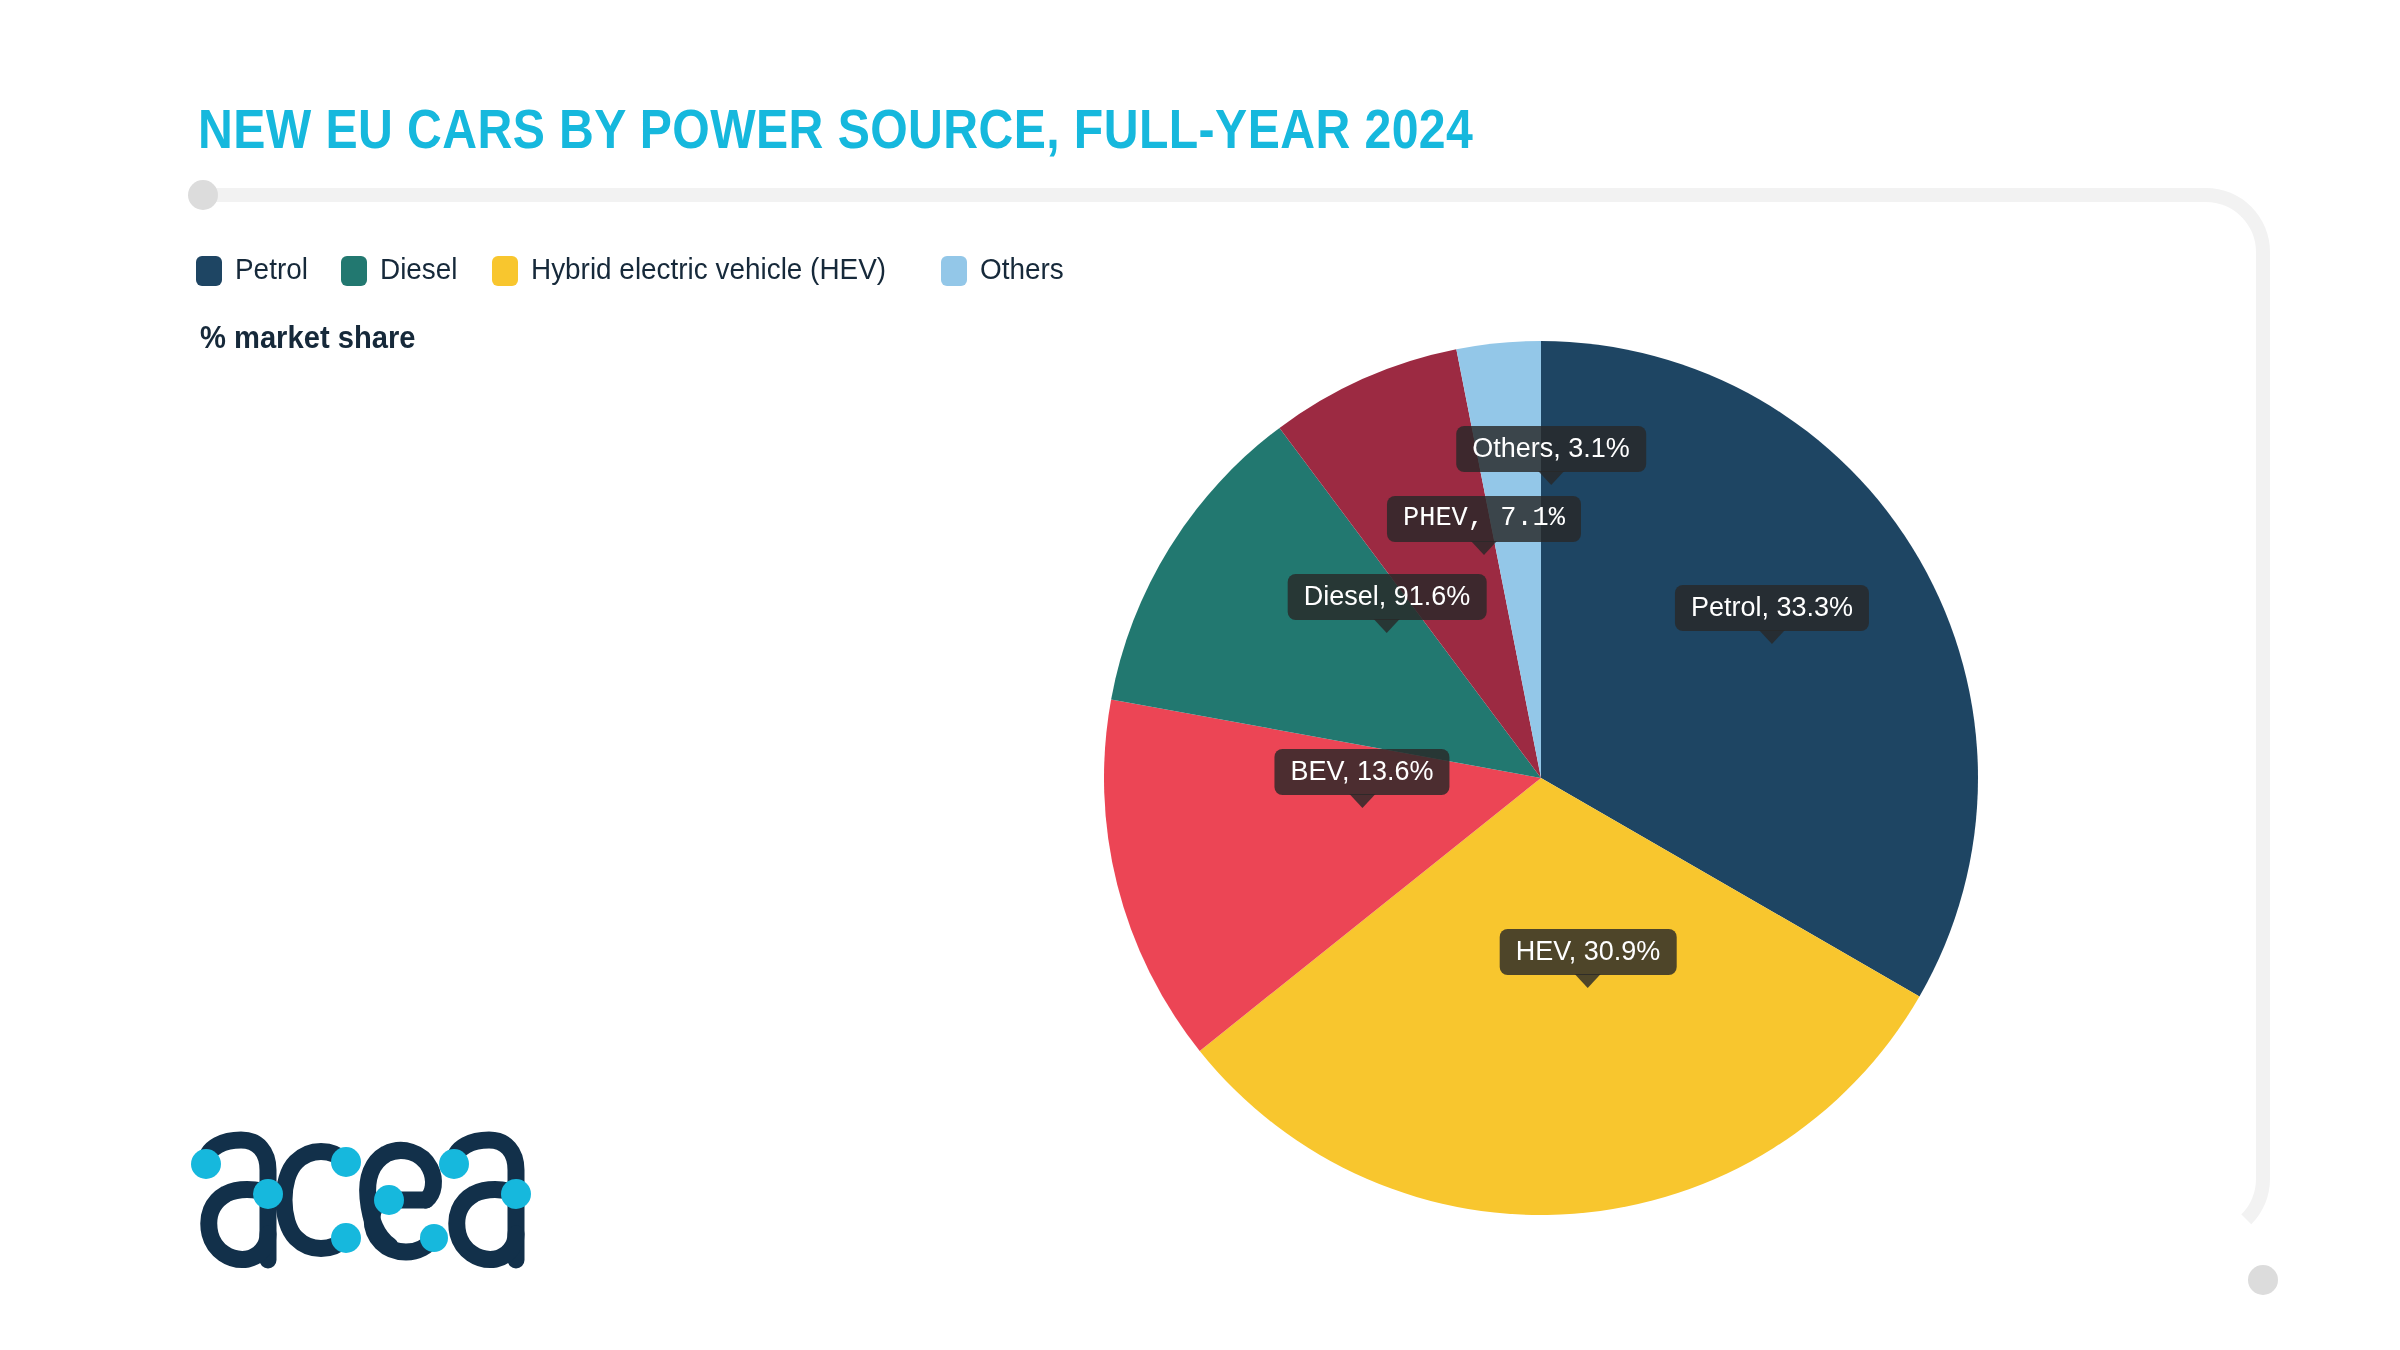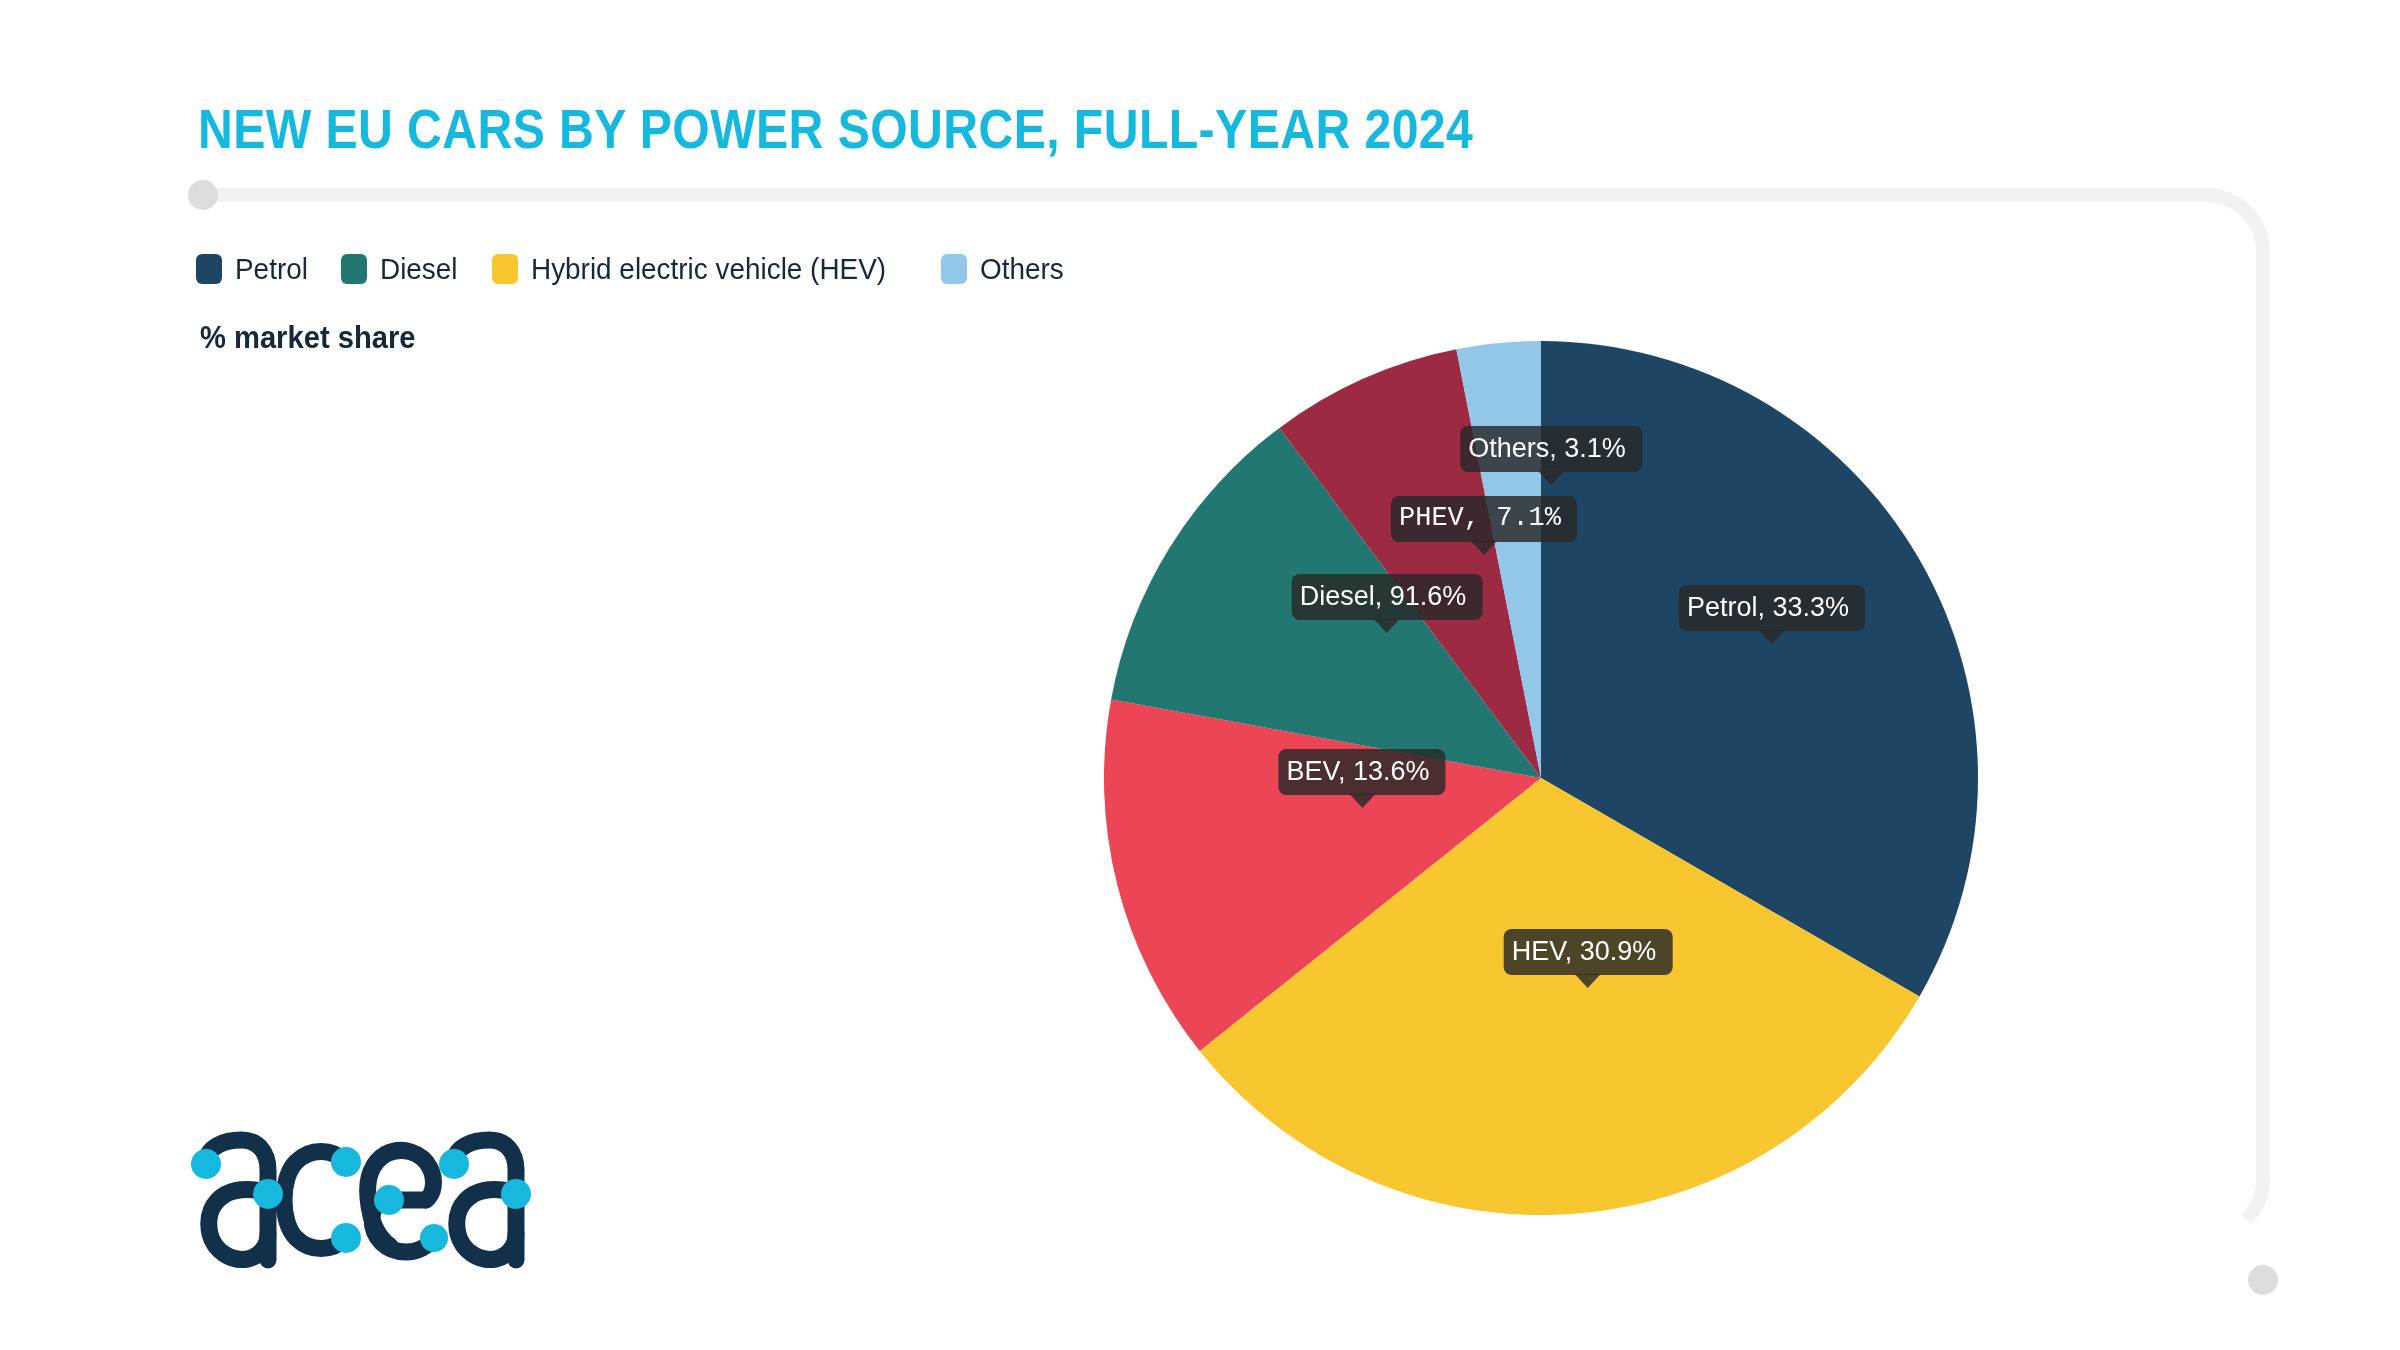--- a/index.html
+++ b/index.html
@@ -69,21 +69,21 @@
     position: absolute;
     left: 196px;
     top: 252px;
     display: flex;
     align-items: center;
     gap: 0;
     white-space: nowrap;
   }
   .legend-item {
     display: flex;
-    align-items: center;
+    align-items: flex-end;
     margin-right: 28px;
   }
   .legend-swatch {
     width: 26px;
     height: 30px;
     border-radius: 6px;
     margin-right: 13px;
     flex: none;
   }
   .legend-label {
@@ -116,21 +116,21 @@
     height: 874px;
   }
   #pie-svg { display: block; width: 874px; height: 874px; }
 
   
   .pie-label {
     position: absolute;
     transform: translate(-50%, -100%);
     background: rgba(40, 40, 40, 0.82);
     border-radius: 8px;
-    padding: 9px 16px 10px 8px;
+    padding: 9px 16px 10px 16px;
     color: #ffffff;
     font-size: 27px;
     line-height: 1;
     white-space: nowrap;
     font-family: "Liberation Sans", sans-serif;
   }
   .pie-label::after {
     content: "";
     position: absolute;
     left: 50%;

